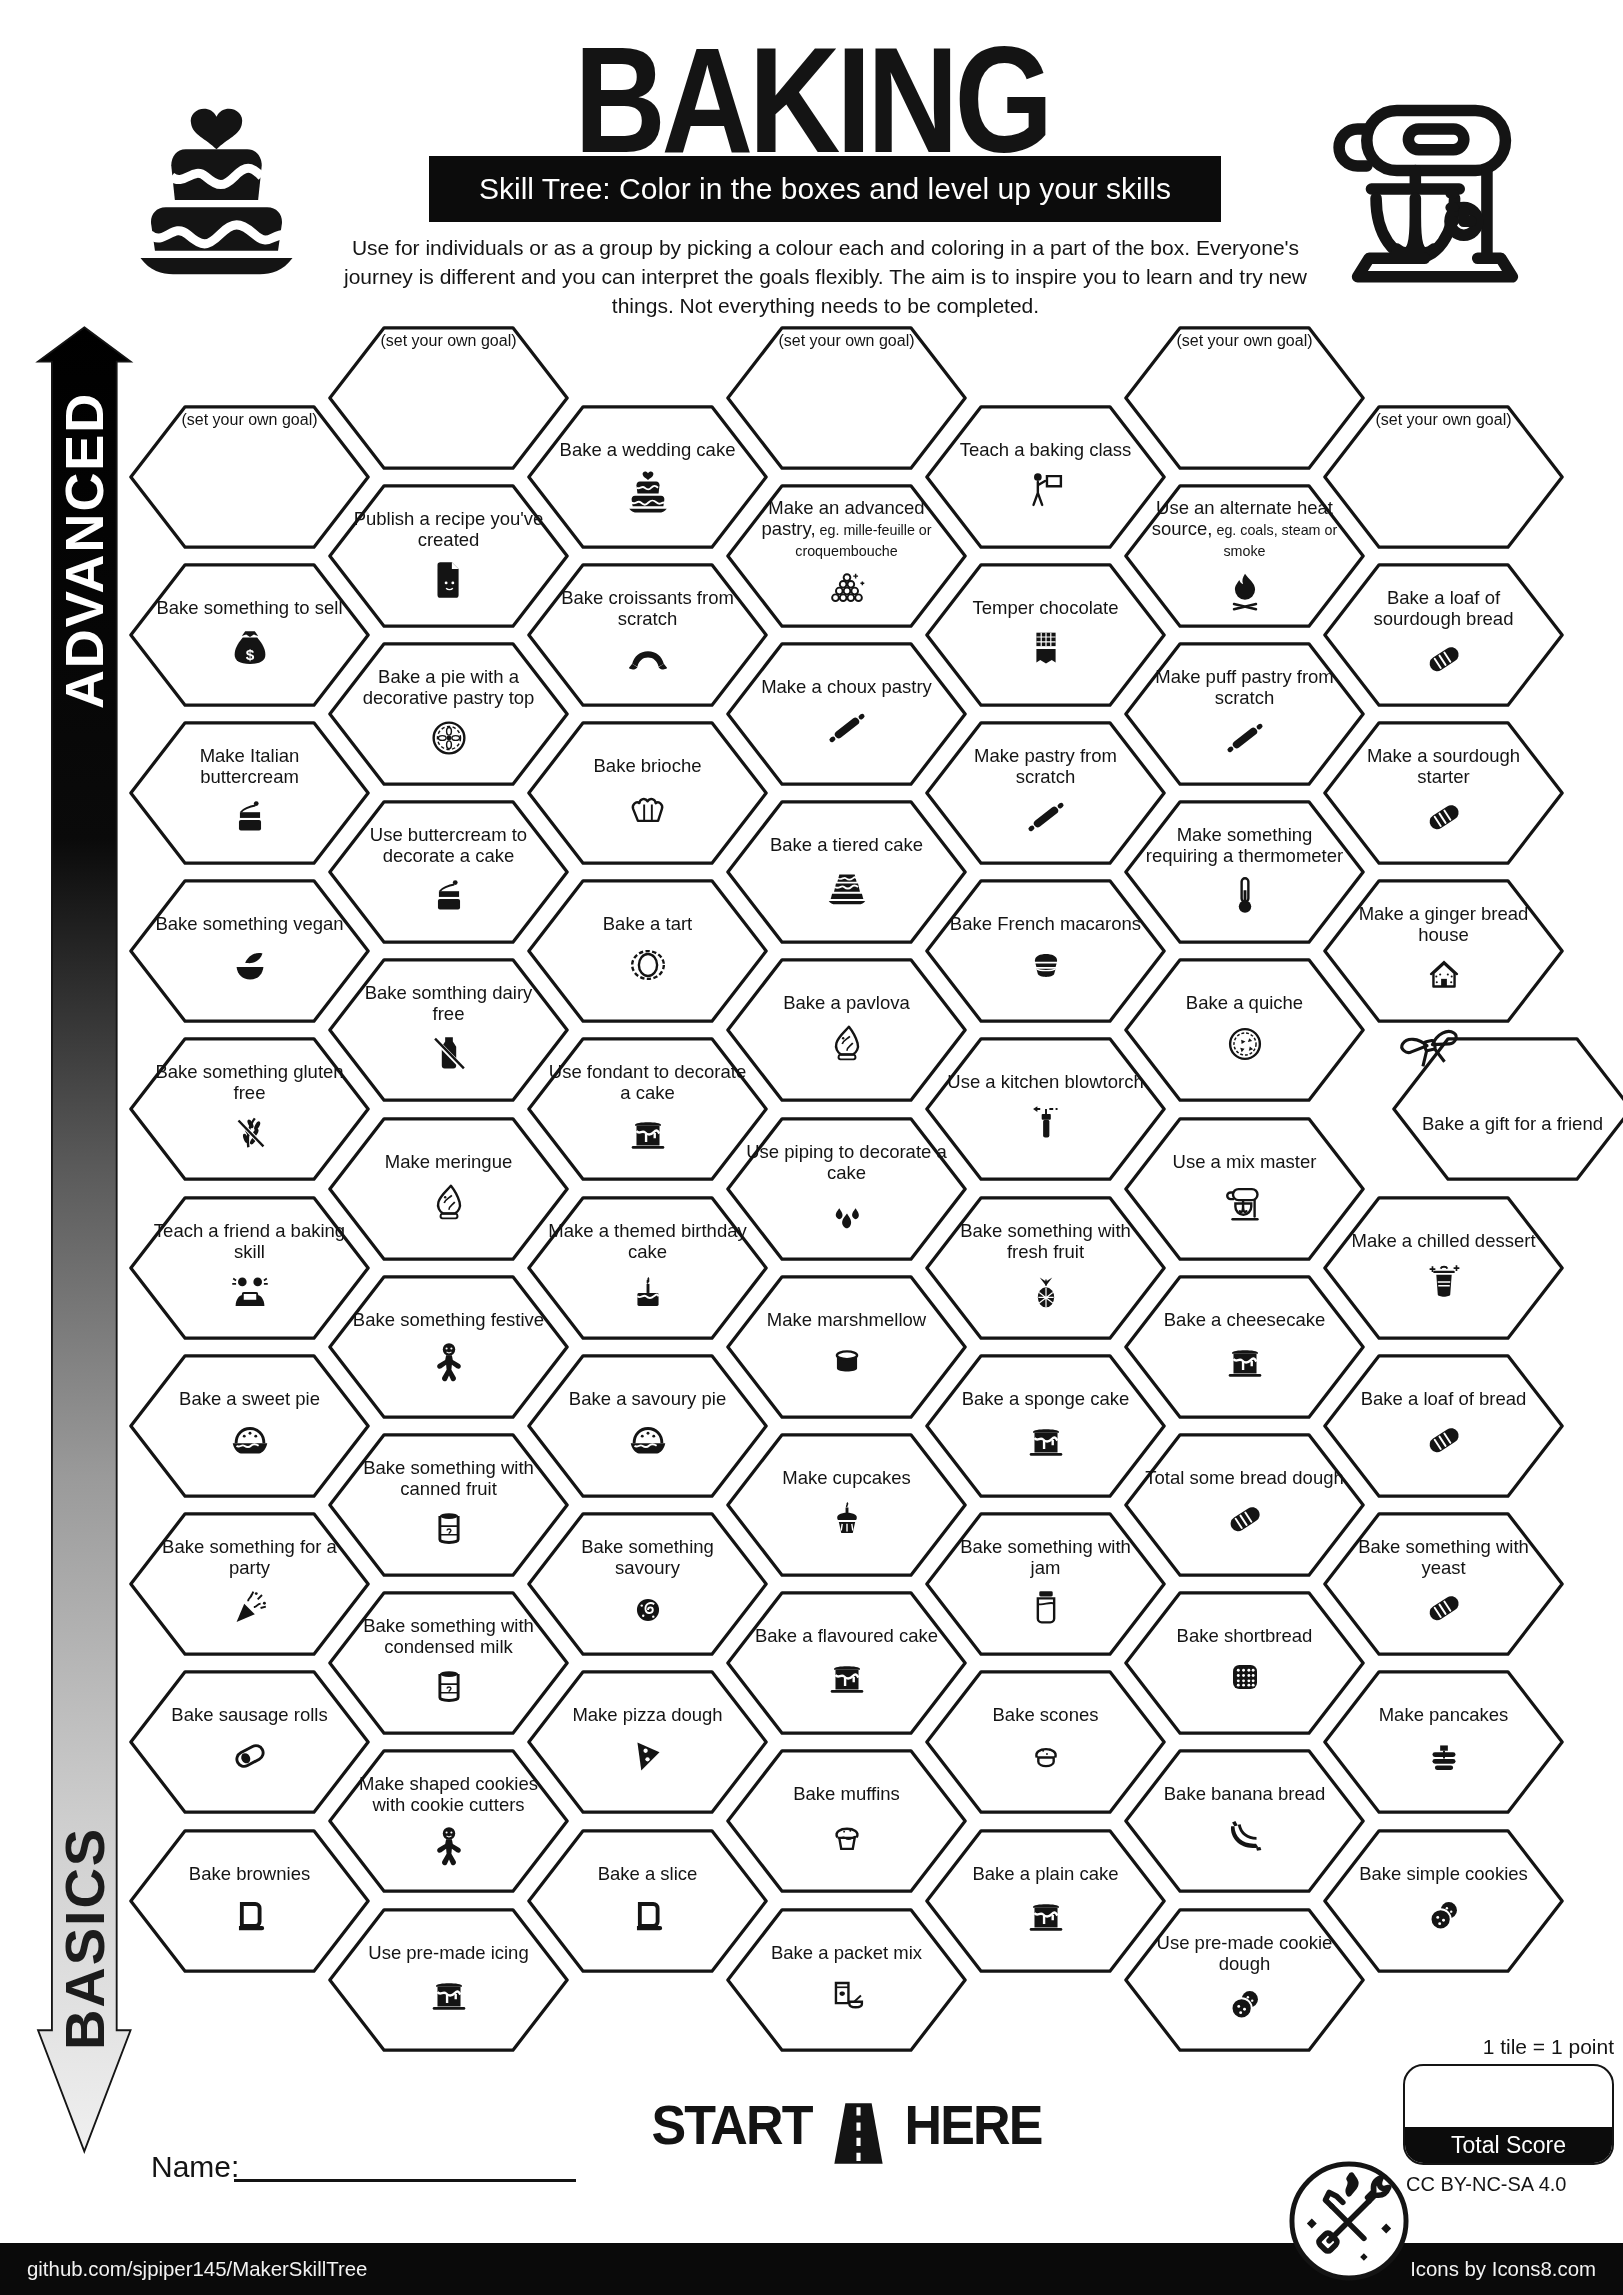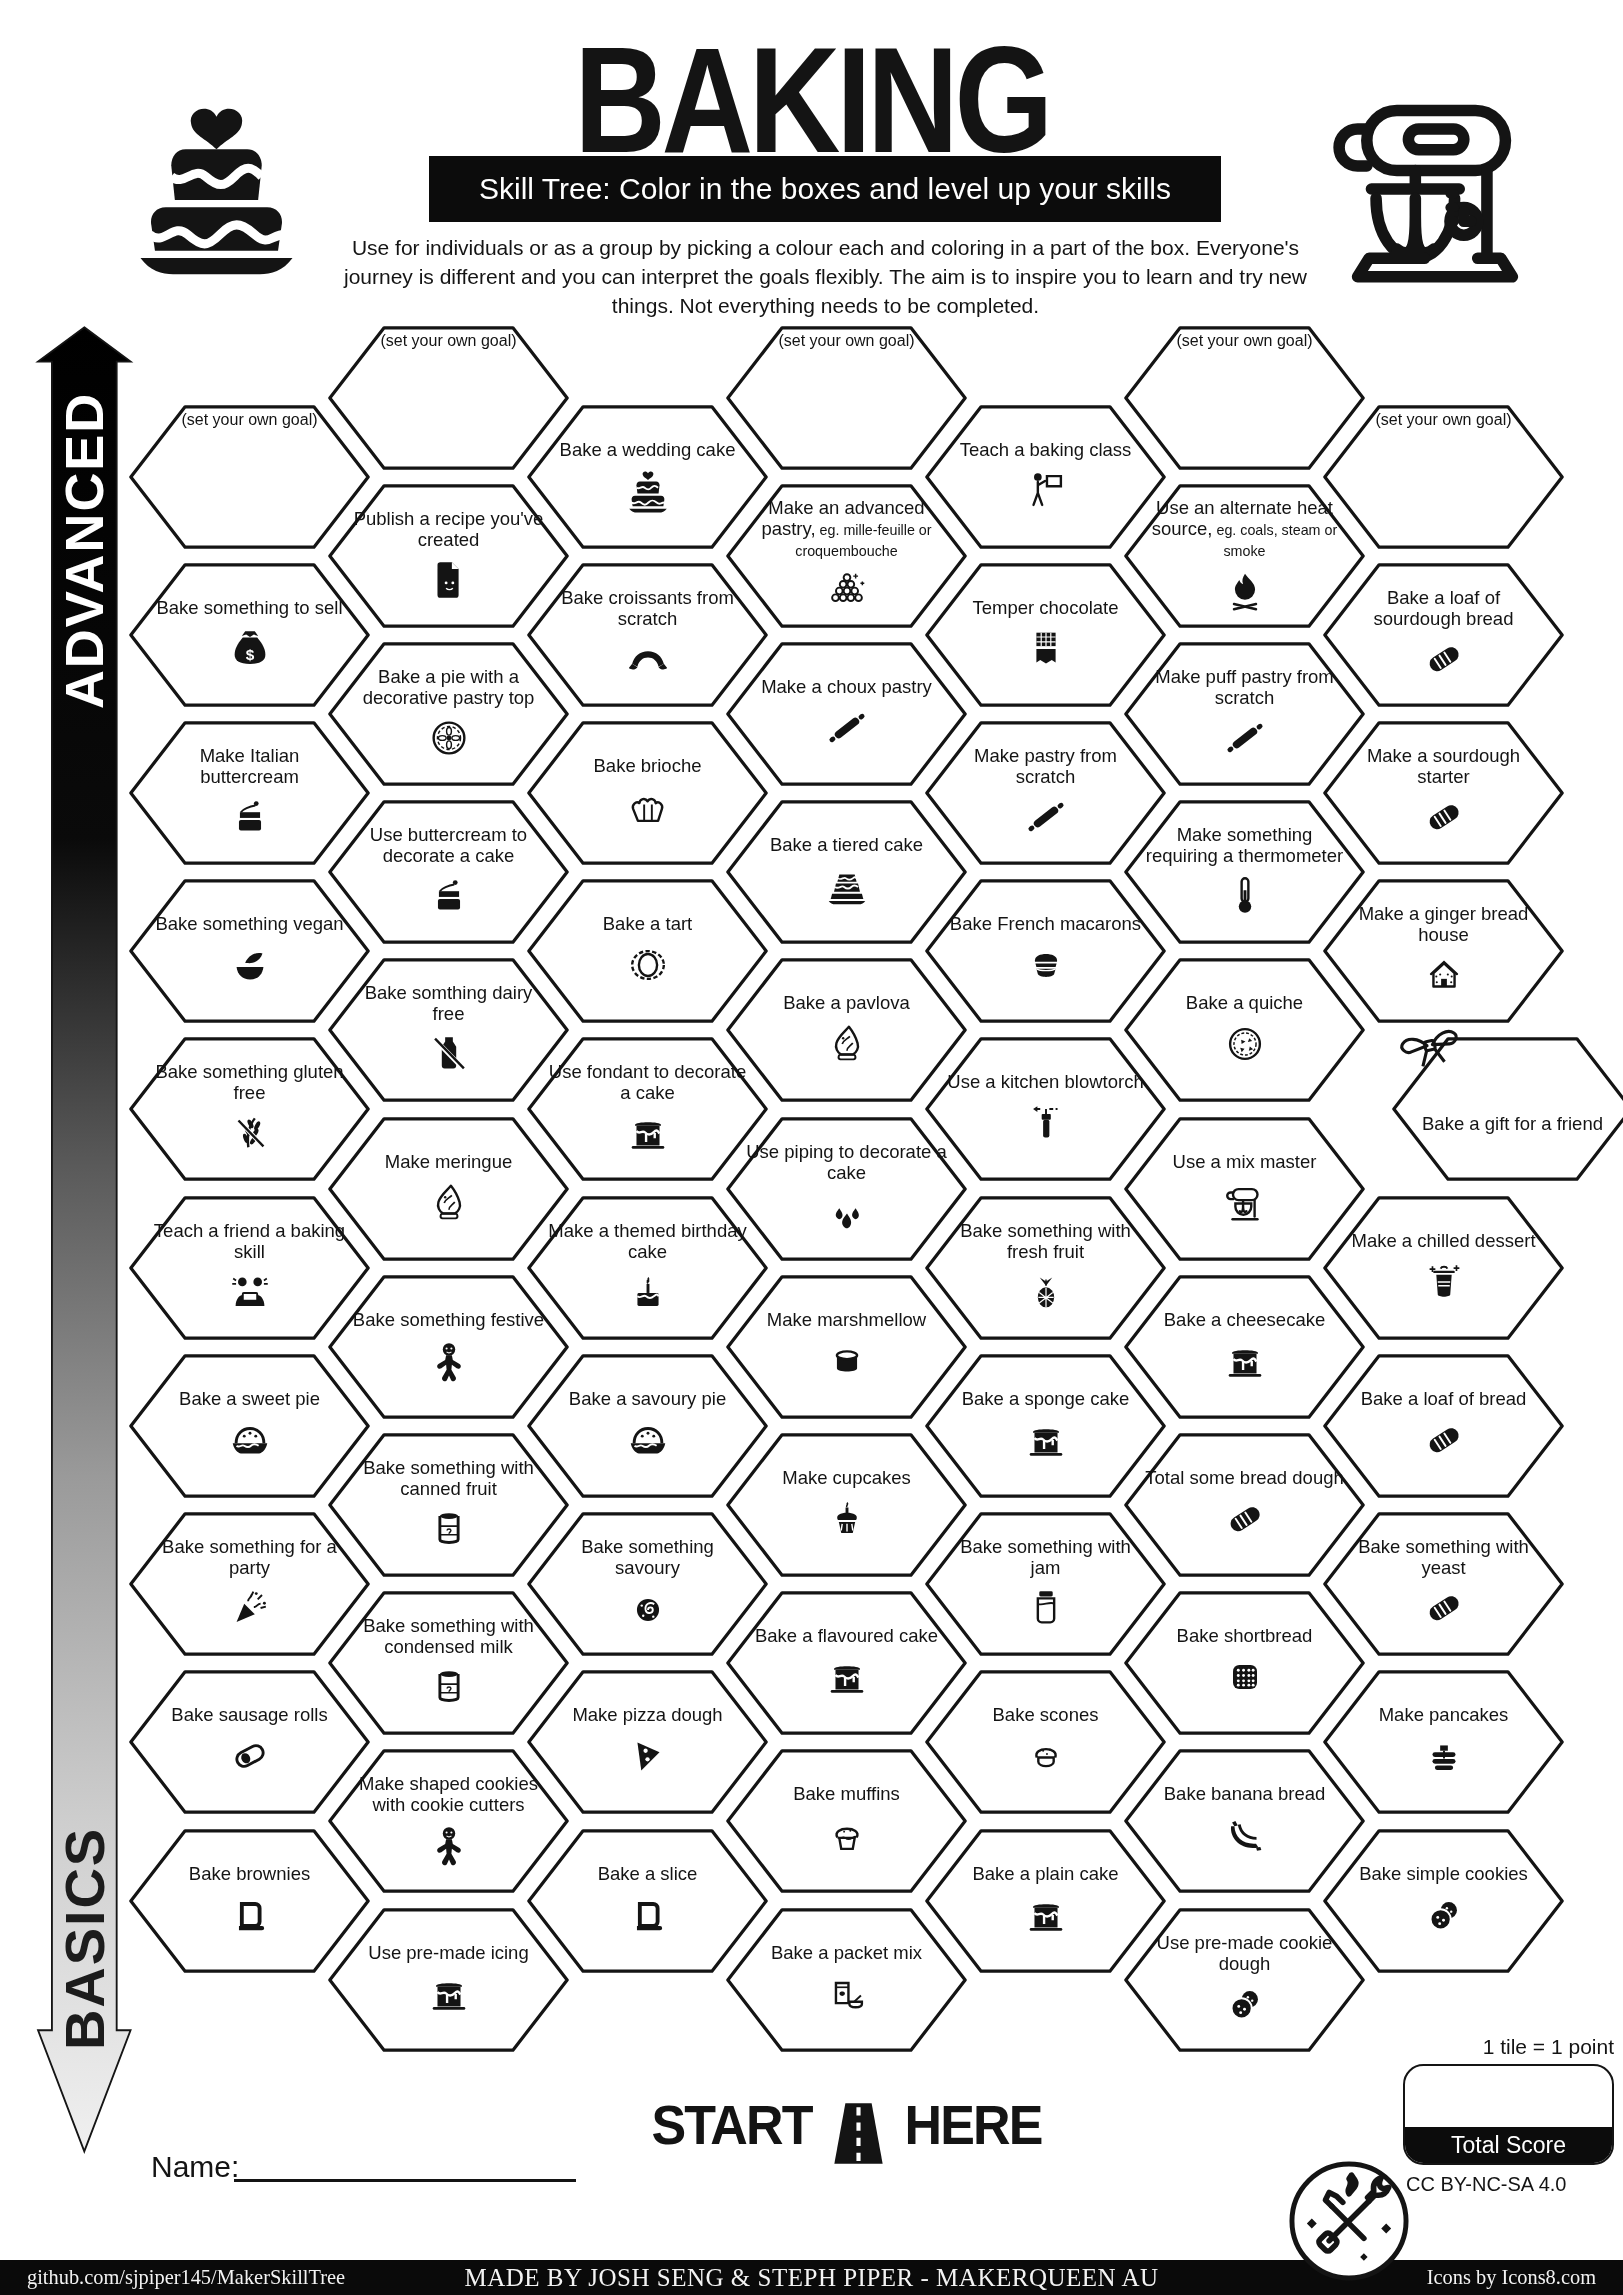--- a/index.html
+++ b/index.html
@@ -39,22 +39,22 @@
   .road{width:69px;height:52px;}
   .name-row{left:151px;top:2150px;font-size:30px;}
   .name-line{left:234px;top:2179px;width:342px;height:3.2px;background:#141414;}
   .tile-note{left:1405px;top:2035px;width:209px;text-align:right;font-size:21px;}
   .score-box{left:1403px;top:2064px;width:211px;height:101px;border:2.3px solid #141414;
              border-radius:20.4px;background:#fff;overflow:hidden;box-sizing:border-box;}
   .score-bar{position:absolute;left:0;right:0;bottom:0;height:36px;background:#0c0c0c;color:#fff;
              display:flex;align-items:center;justify-content:center;font-size:23px;}
   .license{left:1406px;top:2173px;font-size:20px;}
   .logo-badge{left:1287px;top:2159px;width:124px;height:124px;z-index:6;}
-  .footer{left:0;right:0;bottom:0;height:35px;background:#0a0a0a;color:#f3f3f3;
-          display:flex;align-items:center;font-family:Liberation Serif, serif;}
+  .footer{left:0;right:0;bottom:0;height:52px;background:#0a0a0a;color:#f3f3f3;
+          display:flex;align-items:center;}
   .footer .f-left{position:absolute;left:27px;font-size:20.4px;}
   .footer .f-center{width:100%;text-align:center;font-size:25px;letter-spacing:0.5px;}
   .footer .f-right{position:absolute;right:27px;font-size:20.4px;}
 </style>
 </head>
 <body>
 
 <div class="abs title">BAKING</div>
 
 <div class="abs hdr-icon" style="left:126px;top:74px;width:181px;height:223px">
@@ -1213,16 +1213,15 @@
       <path d="M36 38l-5-5 3-6 6 3 5 5"></path>
       <path d="M50 16c4 5-3 8 0 12 3-4 8-7 4-12l-2-3z"></path>
     </g>
     <path d="M20 48l4 4-4 4-4-4zM80 52l4 4-4 4-4-4zM62 76l3 3-3 3-3-3z" fill="#141414"></path>
   </svg>
 </div>
 <div class="abs license">CC BY-NC-SA 4.0</div>
 
 <div class="abs footer">
   <span class="f-left">github.com/sjpiper145/MakerSkillTree</span>
-  <span class="f-center">MADE BY JOSH SENG &amp; STEPH PIPER  -  MAKERQUEEN AU</span>
   <span class="f-right">Icons by Icons8.com</span>
 </div>
 
 
 </body></html>

